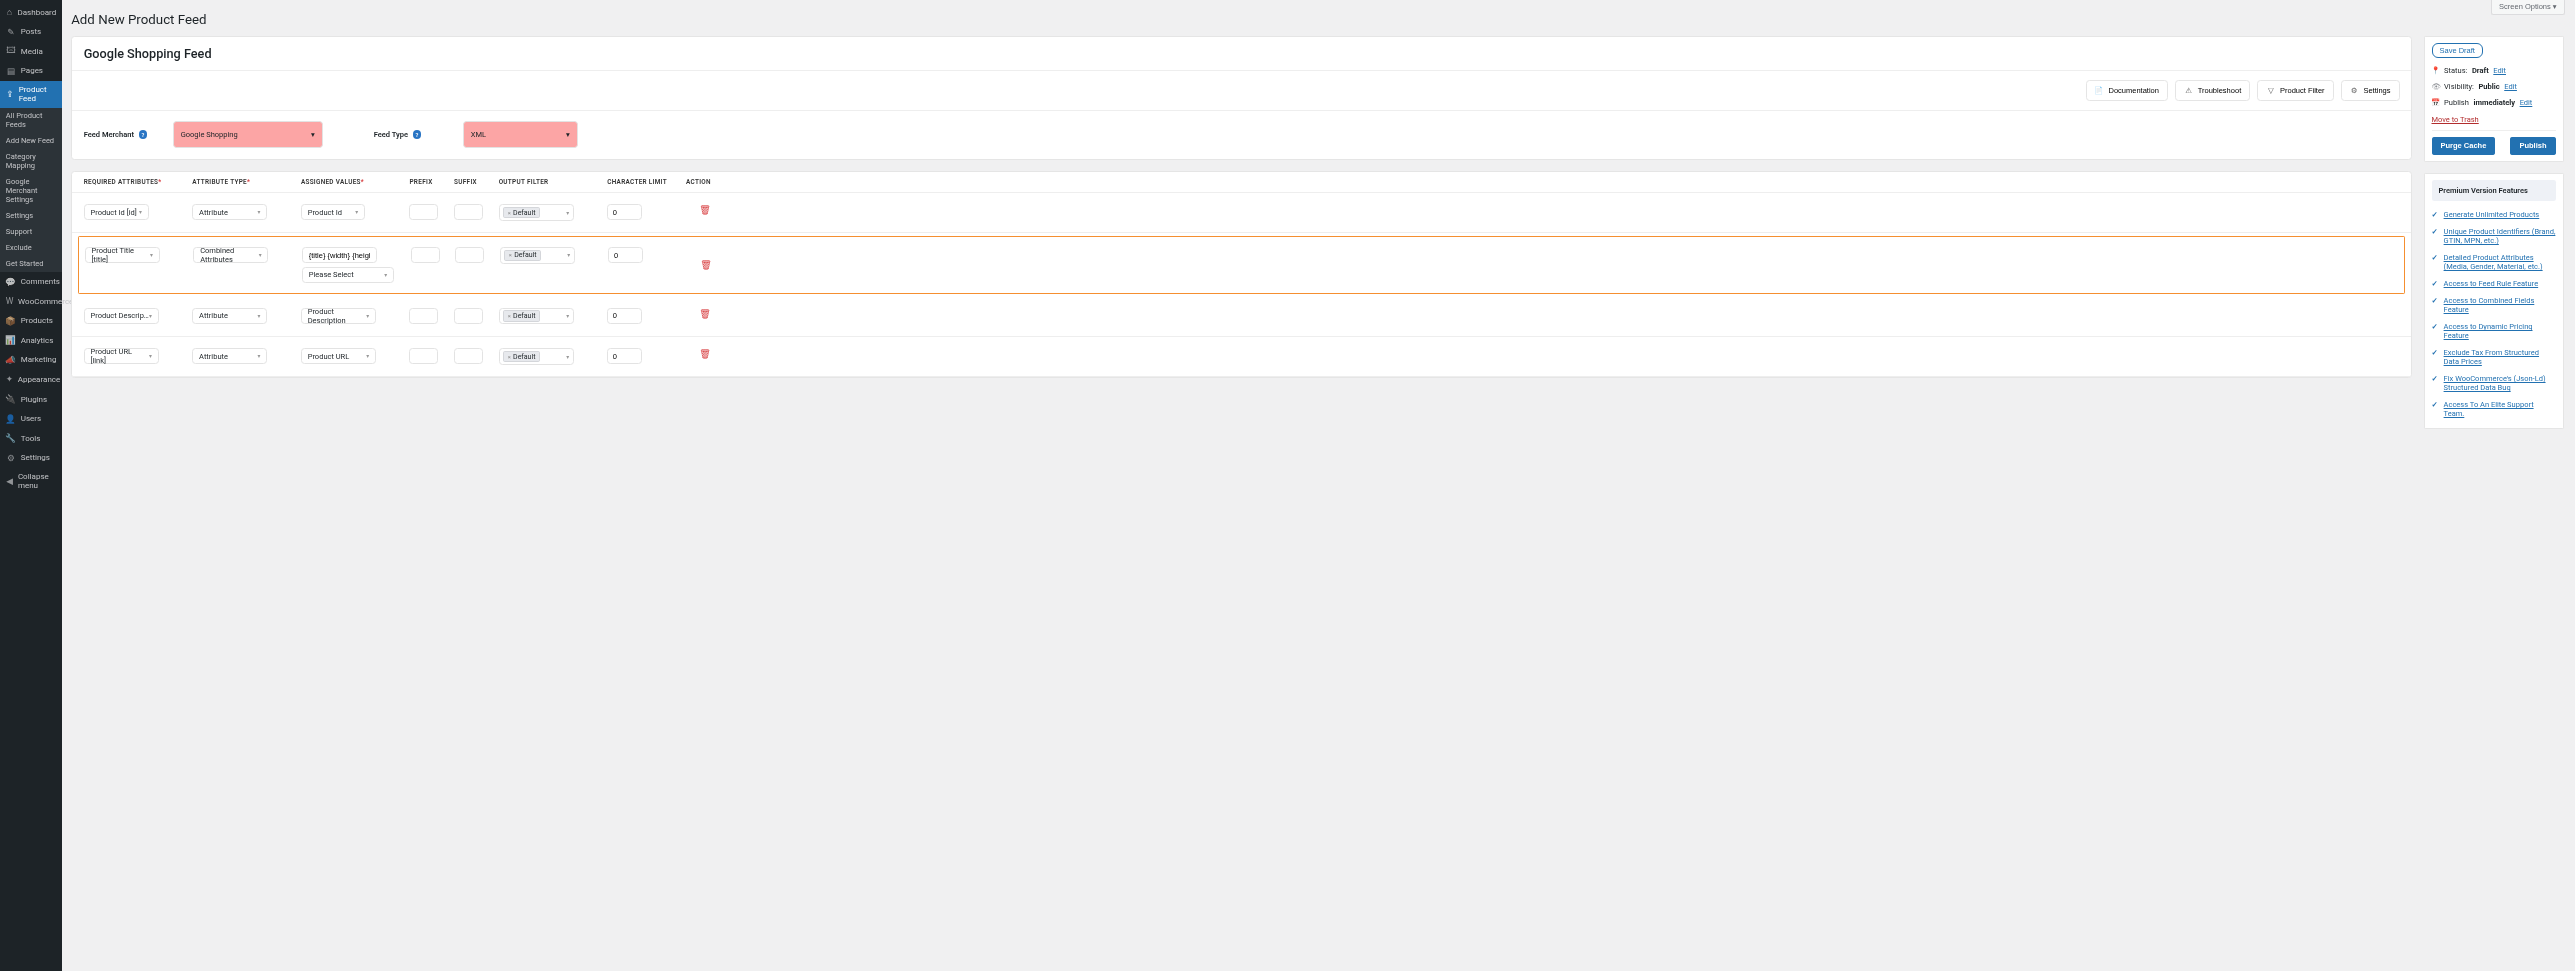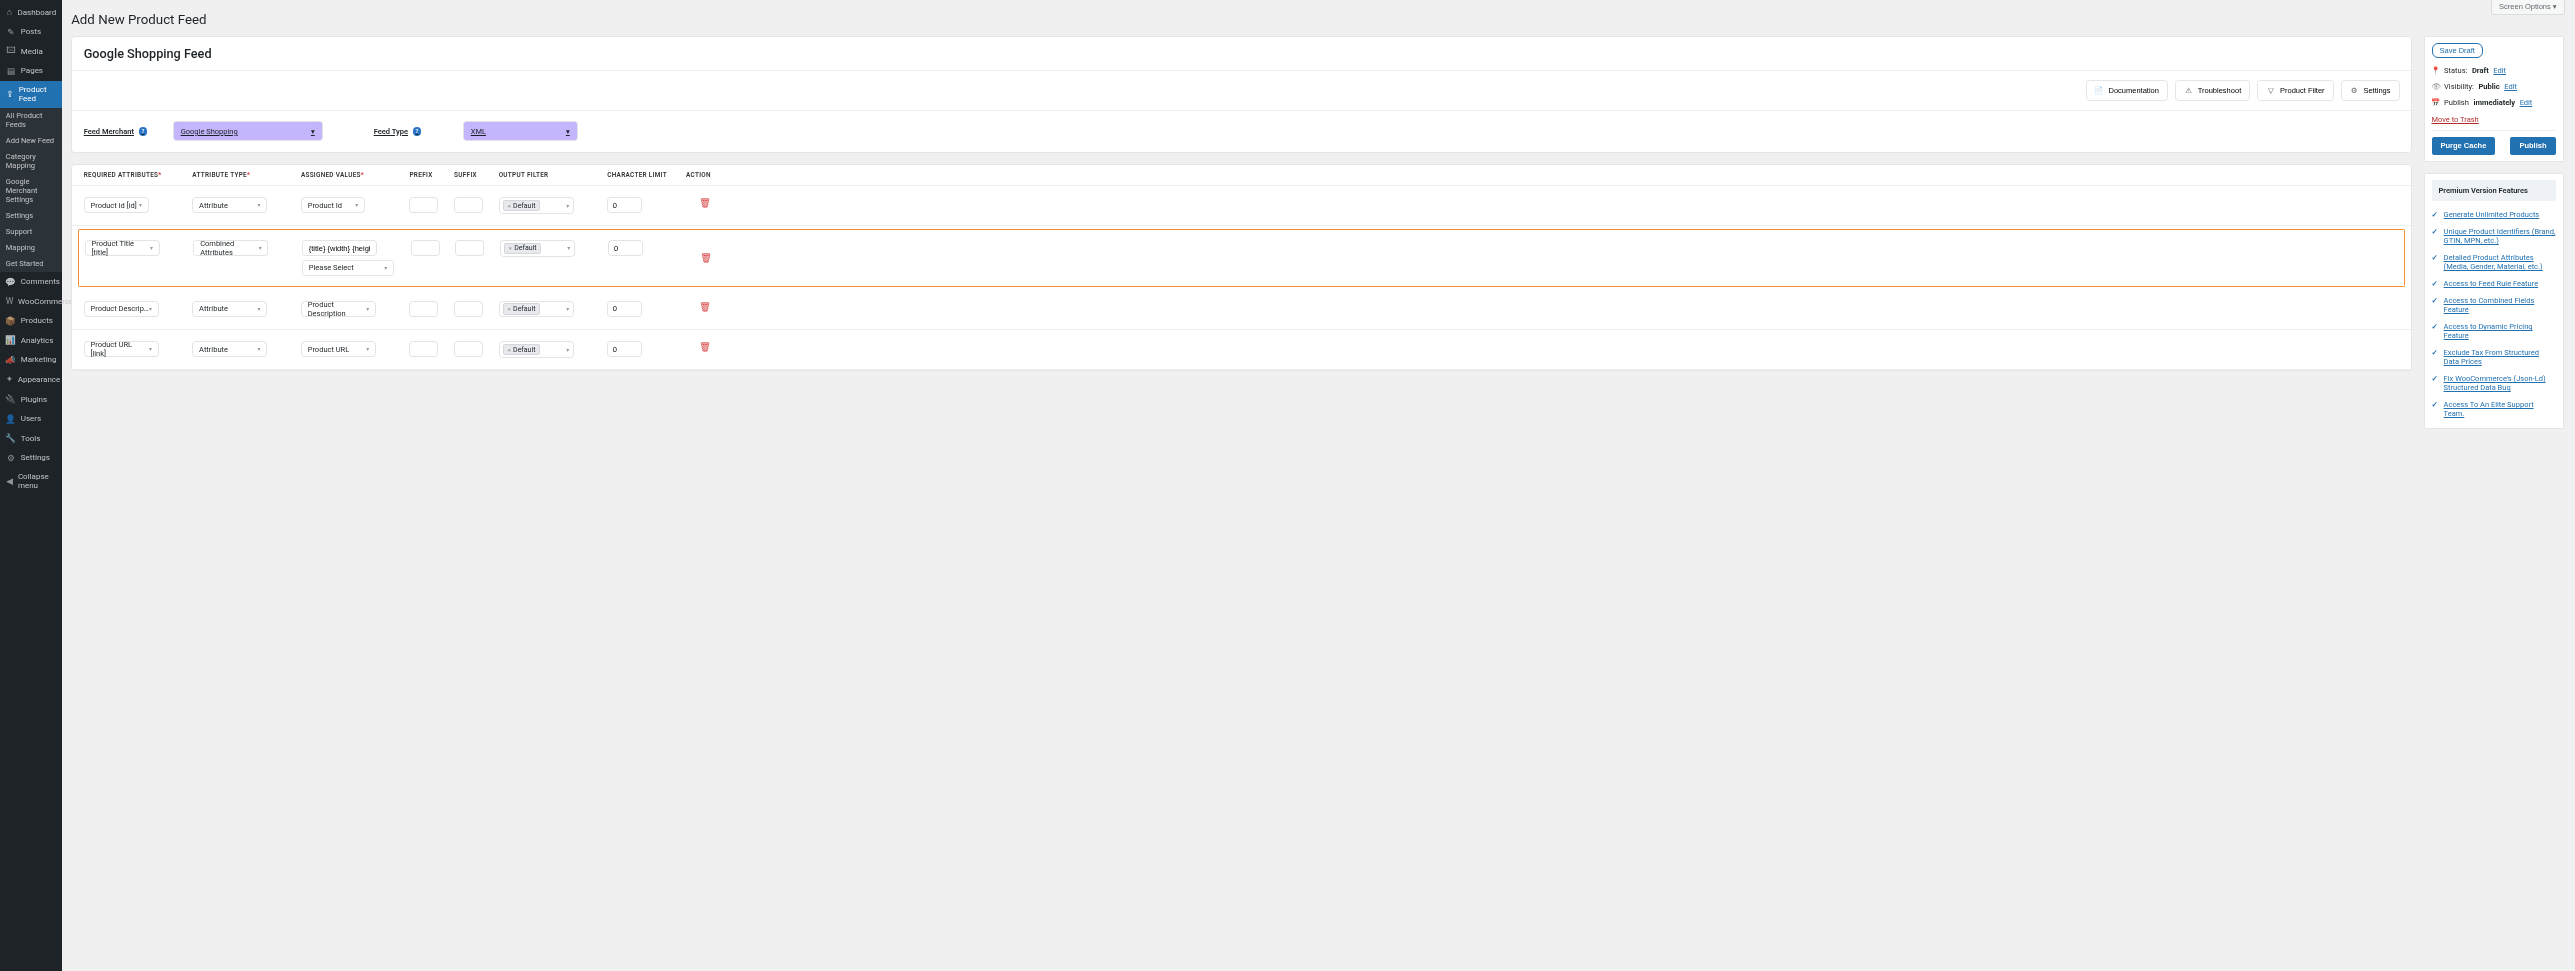--- a/index.html
+++ b/index.html
@@ -24,24 +24,24 @@
 .content-row { display: flex; gap: 11.5px; }
 .content-left { flex: 1; }
 .content-right { width: 140px; }
 
 .panel { background: #fff; border: 0.6px solid #e5e5e5; border-radius: 3.5px; margin-bottom: 11.5px; }
 .panel-title { padding: 9.2px 11.5px; border-bottom: 0.6px solid #eee; font-size: 12.7px; font-weight: 500; }
 .panel-toolbar { display: flex; justify-content: flex-end; gap: 7px; padding: 9.2px 11.5px; }
 .tool-btn { display: flex; align-items: center; gap: 4.6px; padding: 4.6px 8px; border: 0.6px solid #e5e5e5; border-radius: 3.5px; background: #fff; cursor: pointer; font-size: 7.5px; }
 .tool-btn .tb-icon { width: 9.2px; height: 9.2px; display: flex; align-items: center; justify-content: center; color: #666; }
 
-.feed-row { display: flex; align-items: center; gap: 14px; padding: 10.4px 11.5px; border-top: 0.6px solid #eee; text-decoration: underline; }
+.feed-row { display: flex; align-items: center; gap: 14px; padding: 10.4px 11.5px; border-top: 0.6px solid #eee; }
 .feed-label { display: flex; align-items: center; gap: 4.6px; font-weight: 600; font-size: 7.5px; width: 75px; }
 .help-circle { width: 8.7px; height: 8.7px; border-radius: 50%; background: #2874c4; color: #fff; font-size: 5.8px; display: inline-flex; align-items: center; justify-content: center; }
-.feed-select { min-width: 150px; height: 20px; border: 0.6px solid #e3e3e3; border-radius: 3.5px; padding: 0 7px; display: flex; align-items: center; justify-content: space-between; background: #c4b5fd; cursor: pointer; }
+.feed-select { min-width: 150px; height: 27px; border: 0.6px solid #e3e3e3; border-radius: 3.5px; padding: 0 7px; display: flex; align-items: center; justify-content: space-between; background: #fca5a5; cursor: pointer; }
 .feed-select.sm { min-width: 115px; }
 
 .table-wrap { background: #fff; border: 0.6px solid #e5e5e5; border-radius: 3.5px; }
 .table-header { display: flex; padding: 5.8px 11.5px; font-size: 6.4px; letter-spacing: 0.3px; font-weight: 600; text-transform: uppercase; color: #333; border-bottom: 0.6px solid #eee; gap: 4.6px; }
 .col-req { width: 104px; }
 .col-type { width: 104px; }
 .col-assigned { width: 104px; }
 .col-prefix { width: 40px; }
 .col-suffix { width: 40px; }
 .col-output { width: 104px; }
@@ -105,21 +105,21 @@
         <span class="mi-icon">⇪</span>
         <span>Product Feed</span>
       </div>
     <div class="submenu">
       <div class="sub-item">All Product Feeds</div>
       <div class="sub-item">Add New Feed</div>
       <div class="sub-item">Category Mapping</div>
       <div class="sub-item">Google Merchant Settings</div>
       <div class="sub-item">Settings</div>
       <div class="sub-item">Support</div>
-      <div class="sub-item">Mapping</div>
+      <div class="sub-item">Exclude</div>
       <div class="sub-item">Get Started</div>
     </div>
     <div class="menu-item">
         <span class="mi-icon">💬</span>
         <span>Comments</span>
       </div>
     <div class="menu-item">
         <span class="mi-icon">W</span>
         <span>WooCommerce</span>
       </div>

